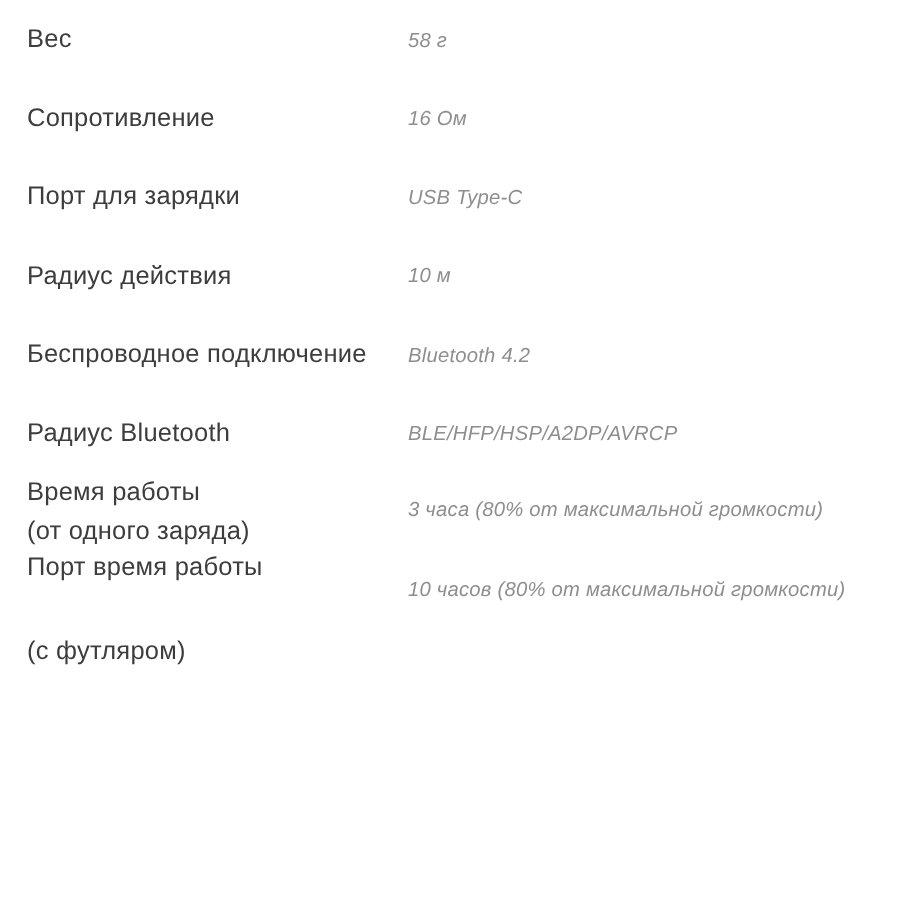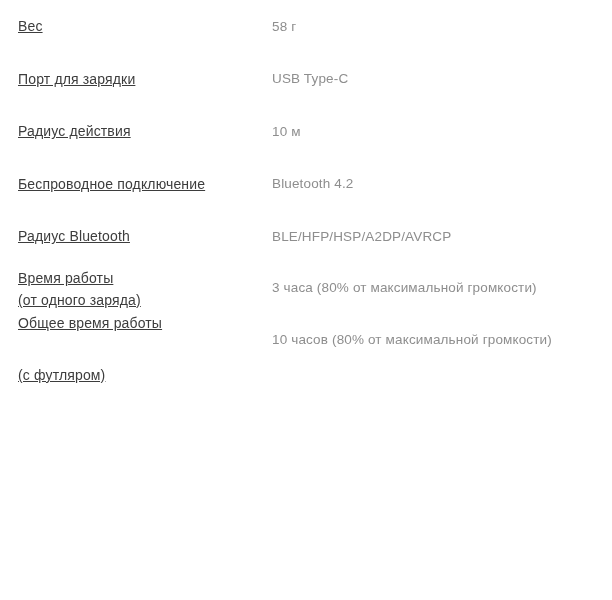--- a/index.html
+++ b/index.html
@@ -21,43 +21,47 @@
   .spec-row {
     height: 52.5px;
   }
   .spec-row td {
     vertical-align: middle;
     padding: 0;
   }
   .cell-label {
     width: 236px;
     padding-left: 18px !important;
-    font-size: 14px;
+    font-size: 17px;
     color: #3d3d3d;
     letter-spacing: 0.15px;
-    text-decoration: underline;
   }
   .cell-value {
     padding-left: 18px !important;
     font-size: 13.5px;
     color: #8e8e8e;
     letter-spacing: 0.15px;
+    font-style: italic;
   }
   .sub-label {
     color: #3d3d3d;
   }
 </style>
 </head>
 <body>
 
 <table class="spec-table">
   <tbody>
     <tr class="spec-row">
       <td class="cell-label">Вес</td>
       <td class="cell-value">58 г</td>
+    </tr>
+    <tr class="spec-row">
+      <td class="cell-label">Сопротивление</td>
+      <td class="cell-value">16 Ом</td>
     </tr>
     <tr class="spec-row">
       <td class="cell-label">Порт для зарядки</td>
       <td class="cell-value">USB Type-C</td>
     </tr>
     <tr class="spec-row">
       <td class="cell-label">Радиус действия</td>
       <td class="cell-value">10 м</td>
     </tr>
     <tr class="spec-row">
@@ -70,19 +74,19 @@
     </tr>
     <tr class="spec-row">
       <td class="cell-label">
         <div>Время работы</div>
         <div class="sub-label" style="margin-top:6px">(от одного заряда)</div>
       </td>
       <td class="cell-value" style="vertical-align:top;padding-top:17px !important">3 часа (80% от максимальной громкости)</td>
     </tr>
     <tr class="spec-row">
       <td class="cell-label">
-        <div>Общее время работы</div>
+        <div>Порт время работы</div>
         <div class="sub-label" style="margin-top:36px">(с футляром)</div>
       </td>
       <td class="cell-value" style="vertical-align:top;padding-top:17px !important">10 часов (80% от максимальной громкости)</td>
     </tr>
   </tbody>
 </table>
 
 </body></html>

